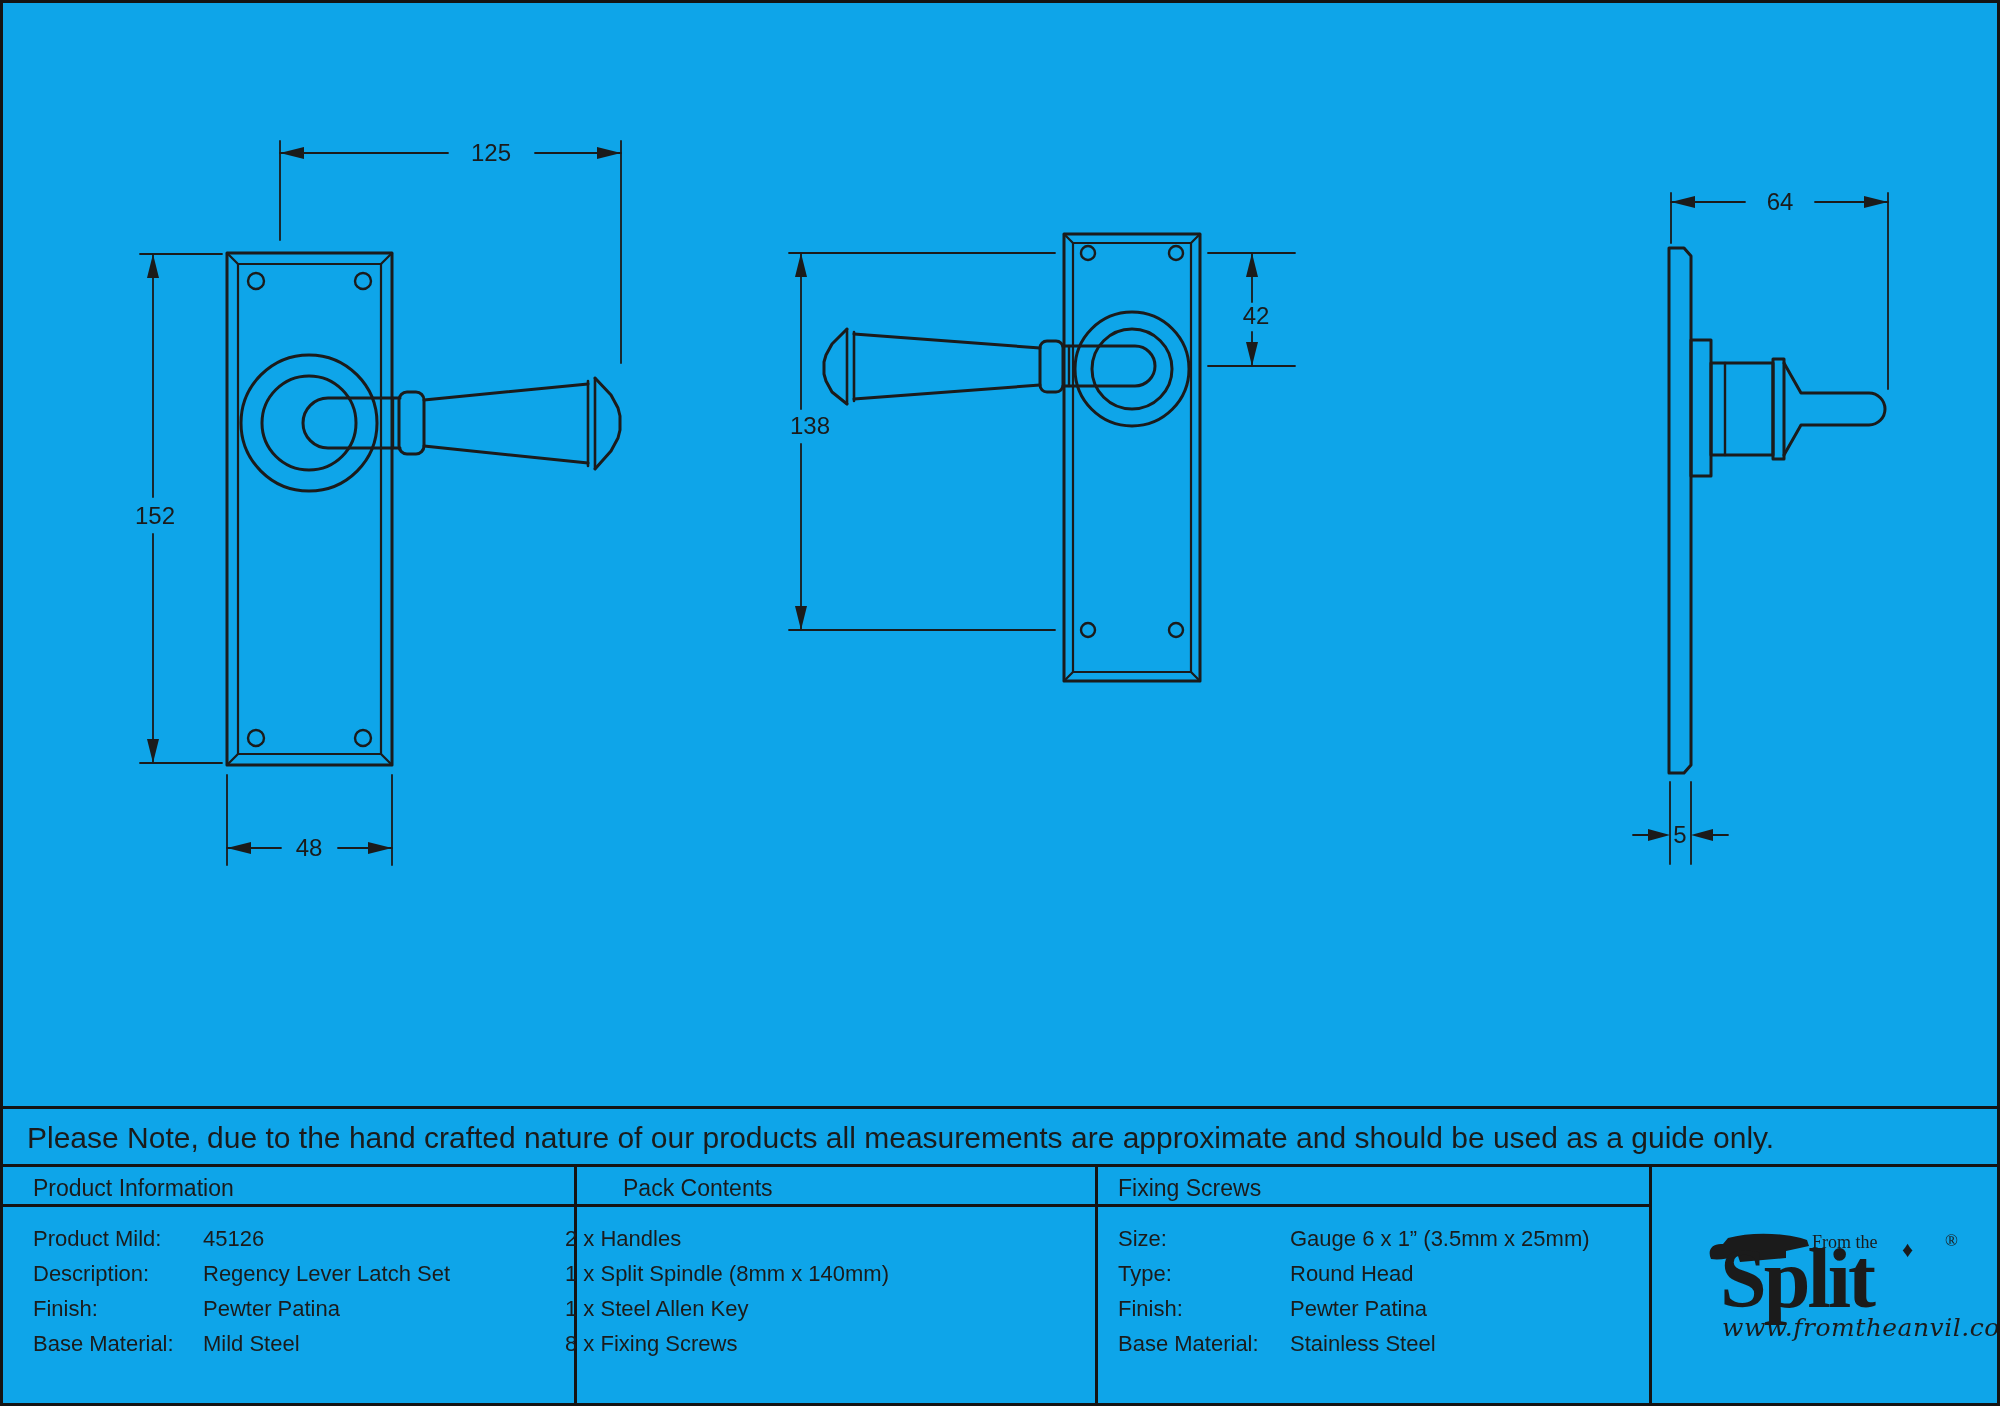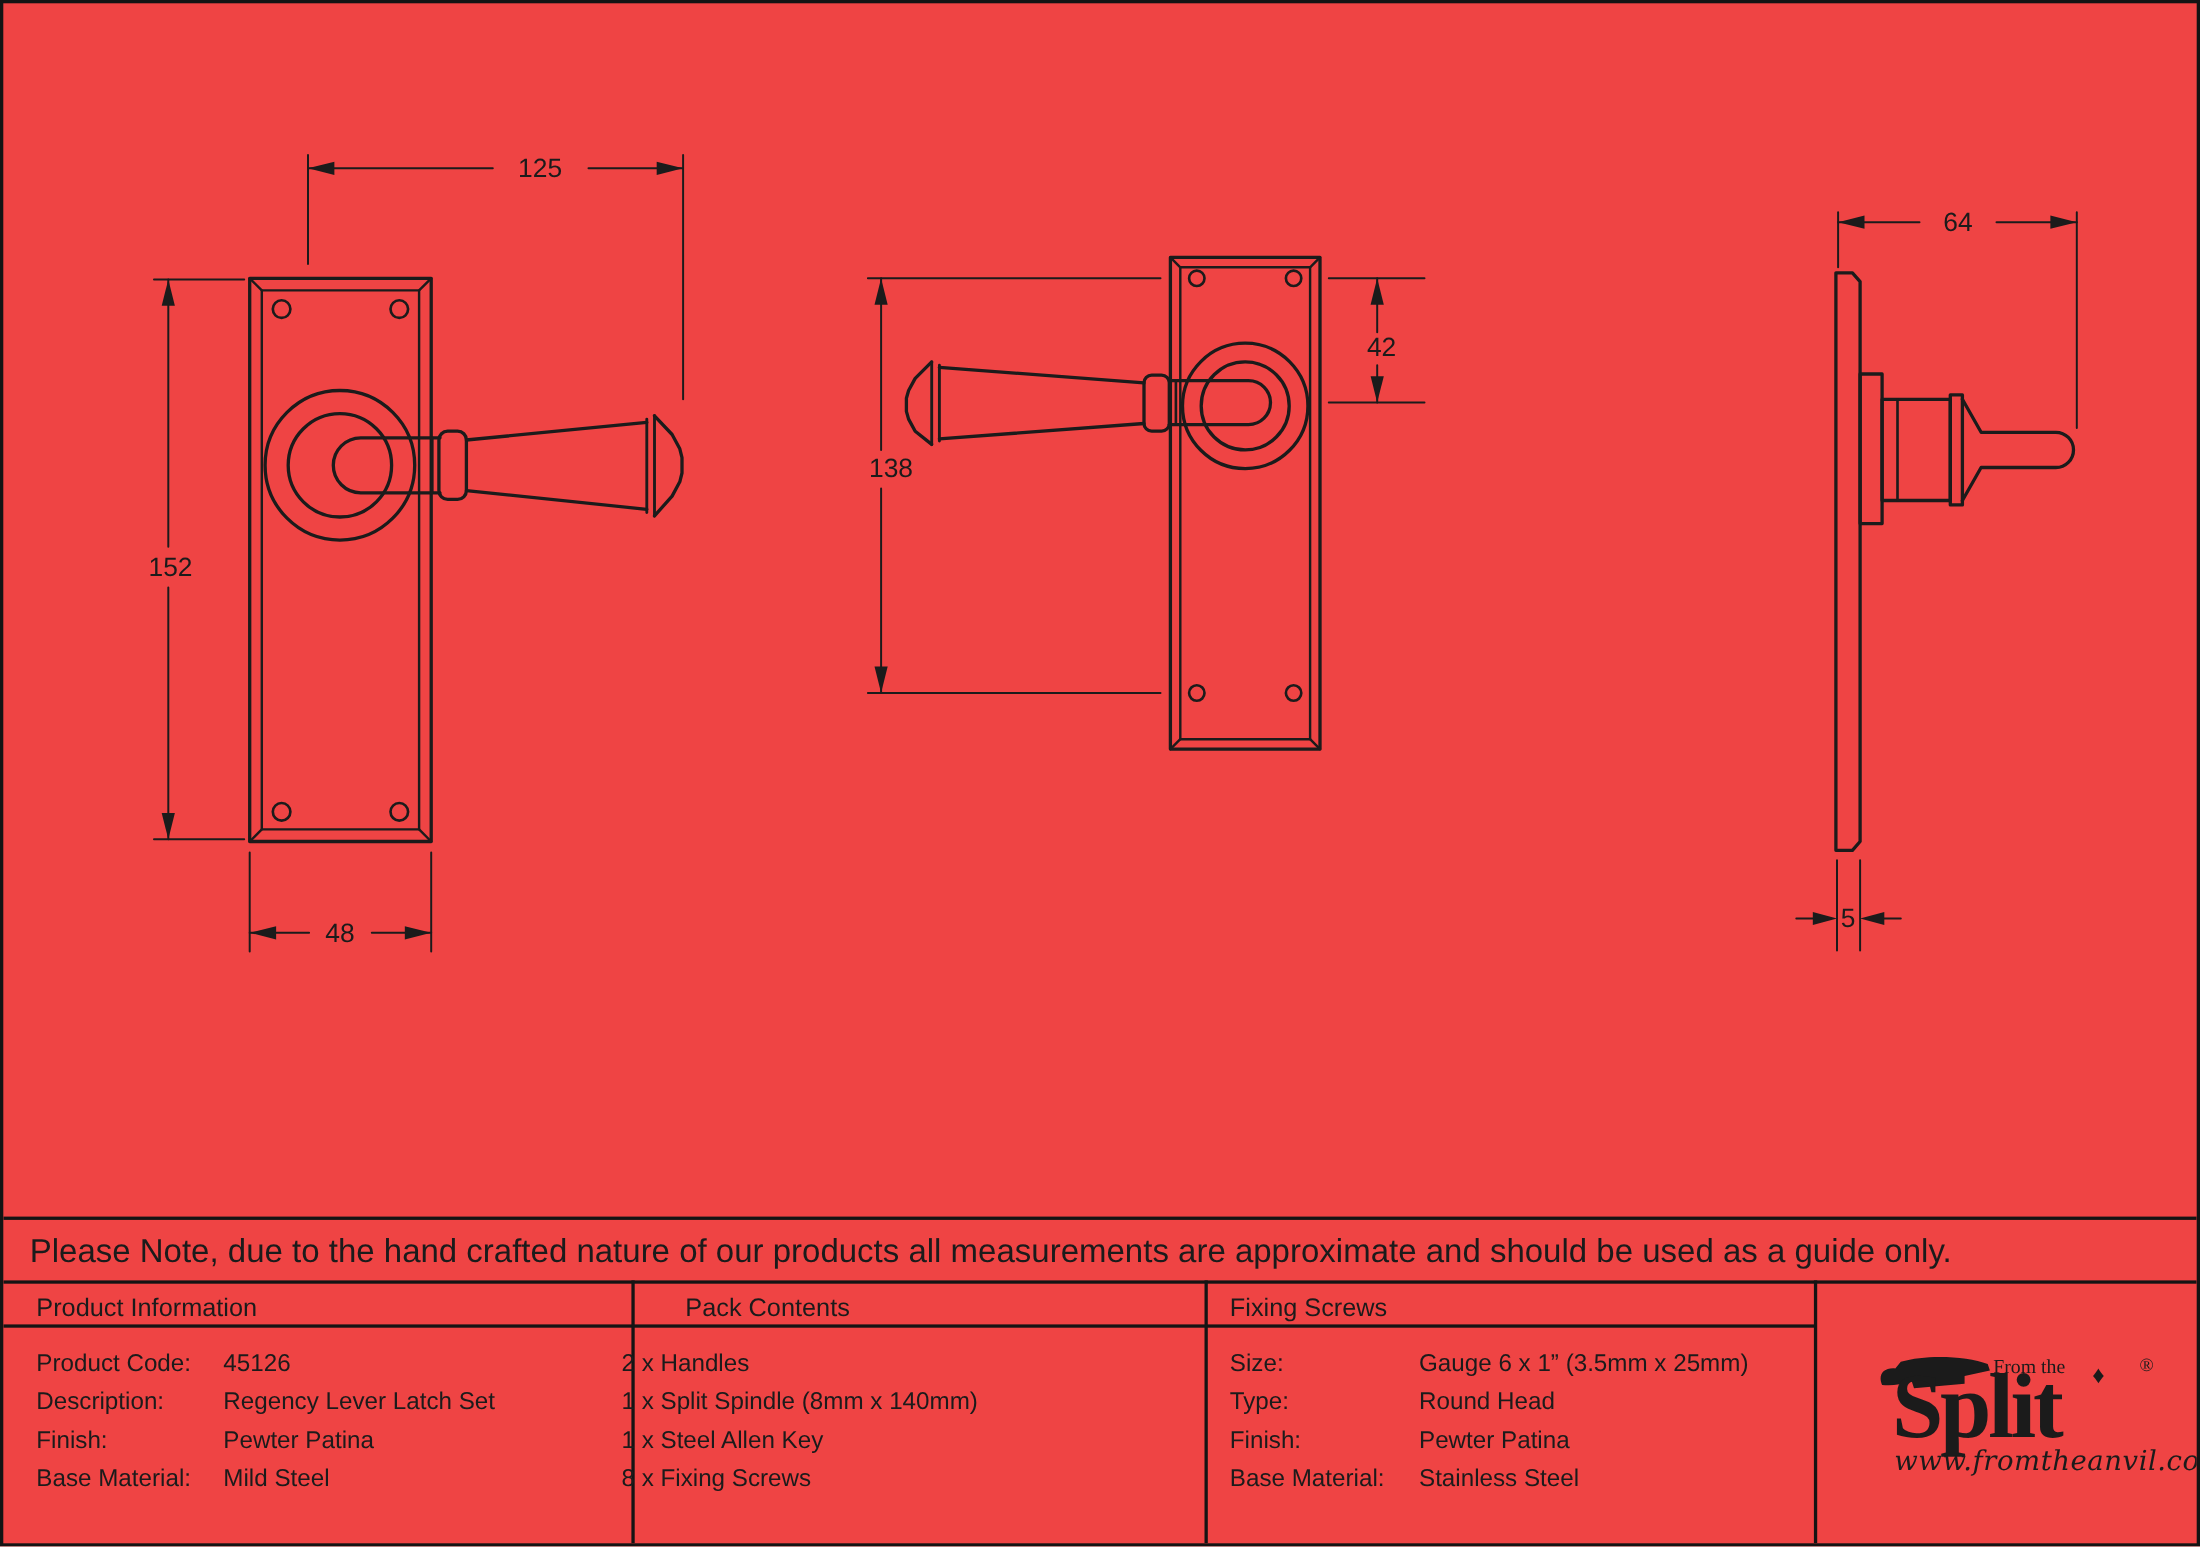--- a/index.html
+++ b/index.html
@@ -1,16 +1,16 @@
 <!DOCTYPE html>
 <html><head>
 <meta charset="utf-8">
 <style>
   html,body{margin:0;padding:0;background:#fff;}
-  #stage{position:relative;width:2000px;height:1406px;background:#ef4444;
+  #stage{position:relative;width:2000px;height:1406px;background:#0ea5e9;
          font-family:"Liberation Sans",sans-serif;color:#1b1b1b;overflow:hidden;
          box-sizing:border-box;border:3px solid #141414;}
   svg text{font-family:"Liberation Sans",sans-serif;font-size:24px;fill:#1b1b1b;}
   .hline,.vline{position:absolute;background:#141414;}
   .note-text{position:absolute;left:24px;top:1118px;font-size:30px;}
   .hdr{position:absolute;top:1172px;font-size:23px;font-weight:400;}
   .cellblock{position:absolute;top:1218px;font-size:22px;line-height:35px;}
   .lrow .lab{display:inline-block;width:170px;}
   .logo-cell{position:absolute;left:1649px;top:1204px;width:343px;height:192px;}
   .logo-brand{position:absolute;left:68px;top:30px;font-family:"Liberation Serif",serif;
@@ -135,21 +135,21 @@
   <div class="vline" style="left:1092px;top:1161px;width:3px;height:239px;"></div>
   <div class="vline" style="left:1646px;top:1161px;width:3px;height:239px;"></div>
 
   <div class="note-text">Please Note, due to the hand crafted nature of our products all measurements are approximate and should be used as a guide only.</div>
 
   <div class="hdr" style="left:30px;">Product Information</div>
   <div class="hdr" style="left:595px;margin-left:25px;">Pack Contents</div>
   <div class="hdr" style="left:1115px;">Fixing Screws</div>
 
   <div class="cellblock" style="left:30px;">
-    <div class="lrow"><span class="lab">Product Code:</span><span>45126</span></div>
+    <div class="lrow"><span class="lab">Product Mild:</span><span>45126</span></div>
     <div class="lrow"><span class="lab">Description:</span><span>Regency Lever Latch Set</span></div>
     <div class="lrow"><span class="lab">Finish:</span><span>Pewter Patina</span></div>
     <div class="lrow"><span class="lab">Base Material:</span><span>Mild Steel</span></div>
   </div>
 
   <div class="cellblock" style="left:562px;">
     <div>2 x Handles</div>
     <div>1 x Split Spindle (8mm x 140mm)</div>
     <div>1 x Steel Allen Key</div>
     <div>8 x Fixing Screws</div>

